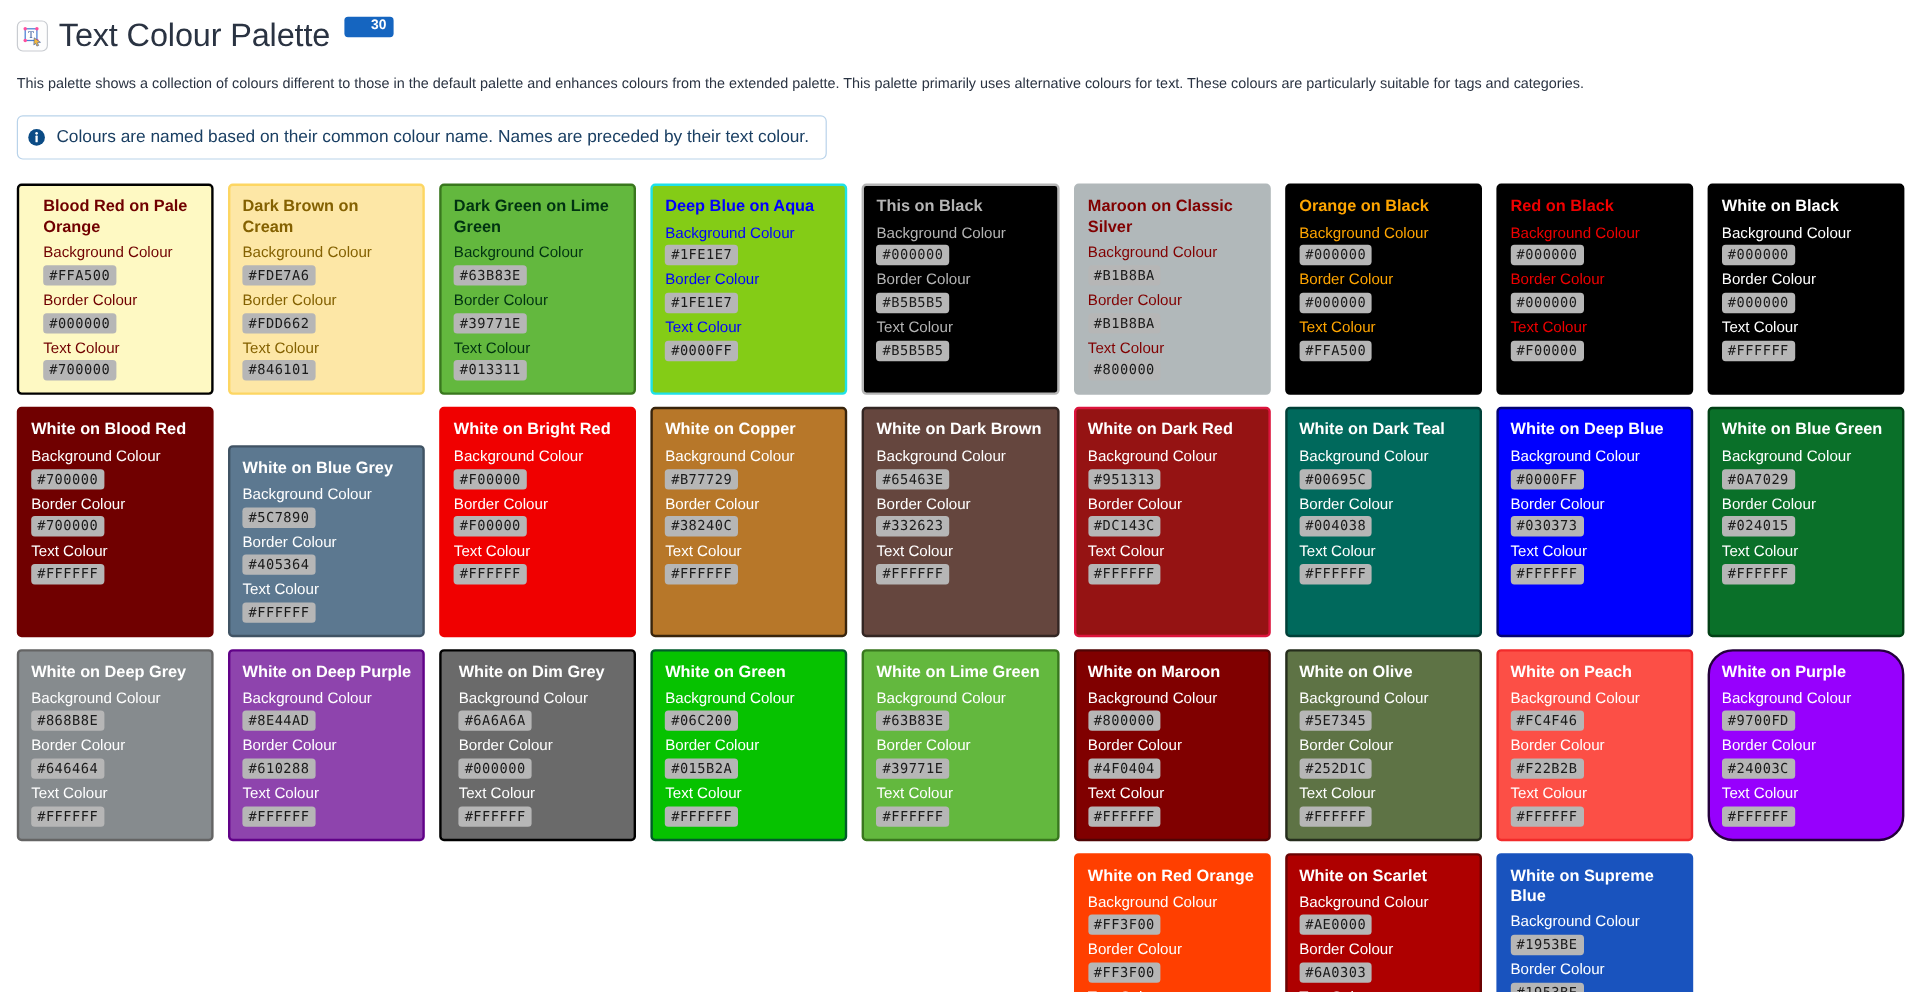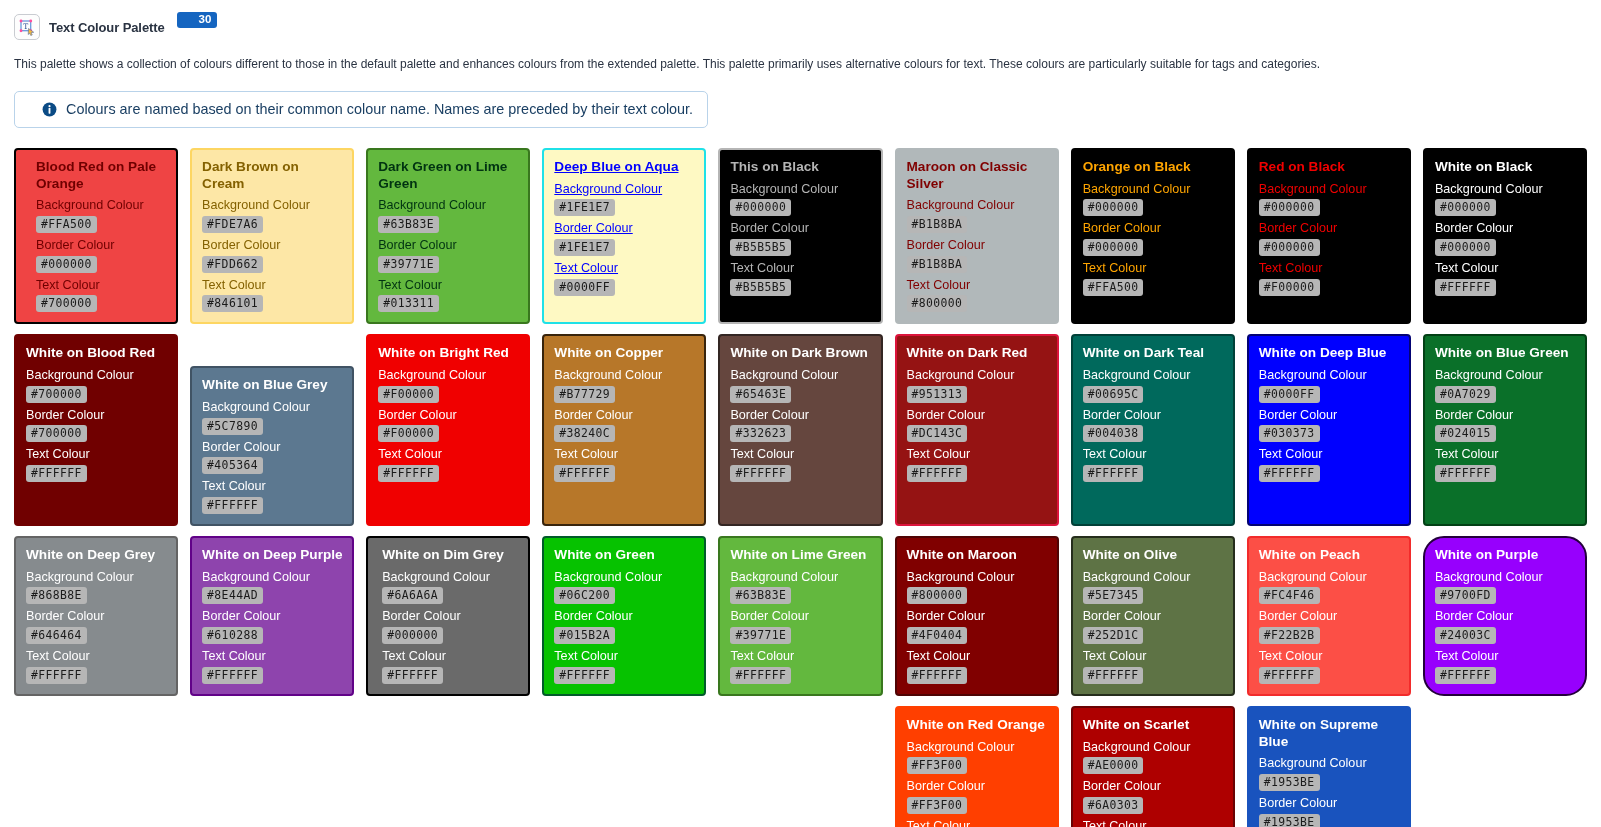--- a/index.html
+++ b/index.html
@@ -25,22 +25,22 @@
   }
   .app-icon {
     width: 26px; height: 26px;
     border: 1px solid #c9ccd1;
     border-radius: 5px;
     background: #fdfdfd;
     display: flex; align-items: center; justify-content: center;
     flex: 0 0 auto;
   }
   .page-title {
-    font-size: 13px;
-    font-weight: bold;
+    font-size: 27px;
+    font-weight: normal;
     color: #2a3342;
     letter-spacing: -0.1px;
   }
   .count-badge {
     display: inline-block;
     background: #1565c0;
     color: #ffffff;
     font-size: 11.5px;
     font-weight: bold;
     border-radius: 3px;
@@ -59,21 +59,21 @@
     margin: 14px 0 0 0;
     max-width: 1565px;
   }
 
   
   .alert {
     margin: 18px 0 16px 0;
     border: 1px solid #b9d3ea;
     border-radius: 5px;
     background: #ffffff;
-    padding: 9px 14px 10px 27px;
+    padding: 9px 14px 10px 8px;
     display: inline-flex;
     align-items: center;
     gap: 9px;
     color: #0f4a7b;
     font-size: 14.4px;
   }
   .alert-text { color: #1a3f63; }
   .info-icon {
     width: 15px; height: 15px;
     flex: 0 0 auto;
@@ -144,21 +144,21 @@
       <svg class="info-icon" viewBox="0 0 16 16" aria-hidden="true">
         <circle cx="8" cy="8" r="7.4" fill="#0b4b85"></circle>
         <circle cx="8" cy="4.4" r="1.15" fill="#ffffff"></circle>
         <rect x="7" y="6.4" width="2" height="6" rx="0.6" fill="#ffffff"></rect>
       </svg>
     </span>
     <span class="alert-text">Colours are named based on their common colour name. Names are preceded by their text colour.</span>
   </div>
 
   <div class="grid" id="swatch-grid">
-      <div class="card" style="background: #ef4444; border-color: rgb(0, 0, 0); color: rgb(112, 0, 0); padding-left: 20px;">
+      <div class="card" style="background: #fef9c3; border-color: rgb(0, 0, 0); color: rgb(112, 0, 0); padding-left: 20px;">
         <div class="card-title">Blood Red on Pale Orange</div>
         <div class="field-label">Background Colour</div>
         <div><span class="code">#FFA500</span></div>
         <div class="field-label">Border Colour</div>
         <div><span class="code">#000000</span></div>
         <div class="field-label">Text Colour</div>
         <div><span class="code">#700000</span></div>
       </div>
       <div class="card" style="background: rgb(253, 231, 166); border-color: rgb(253, 214, 98); color: rgb(132, 97, 1);">
         <div class="card-title">Dark Brown on Cream</div>
@@ -171,21 +171,21 @@
       </div>
       <div class="card" style="background: rgb(99, 184, 62); border-color: rgb(57, 119, 30); color: rgb(1, 51, 17);">
         <div class="card-title">Dark Green on Lime Green</div>
         <div class="field-label">Background Colour</div>
         <div><span class="code">#63B83E</span></div>
         <div class="field-label">Border Colour</div>
         <div><span class="code">#39771E</span></div>
         <div class="field-label">Text Colour</div>
         <div><span class="code">#013311</span></div>
       </div>
-      <div class="card" style="background: #fef9c3; border-color: rgb(31, 225, 231); color: rgb(0, 0, 255); text-decoration: underline;">
+      <div class="card" style="background: #84cc16; border-color: rgb(31, 225, 231); color: rgb(0, 0, 255);">
         <div class="card-title">Deep Blue on Aqua</div>
         <div class="field-label">Background Colour</div>
         <div><span class="code">#1FE1E7</span></div>
         <div class="field-label">Border Colour</div>
         <div><span class="code">#1FE1E7</span></div>
         <div class="field-label">Text Colour</div>
         <div><span class="code">#0000FF</span></div>
       </div>
       <div class="card" style="background: rgb(0, 0, 0); border-color: rgb(181, 181, 181); color: rgb(181, 181, 181);">
         <div class="card-title">This on Black</div>

